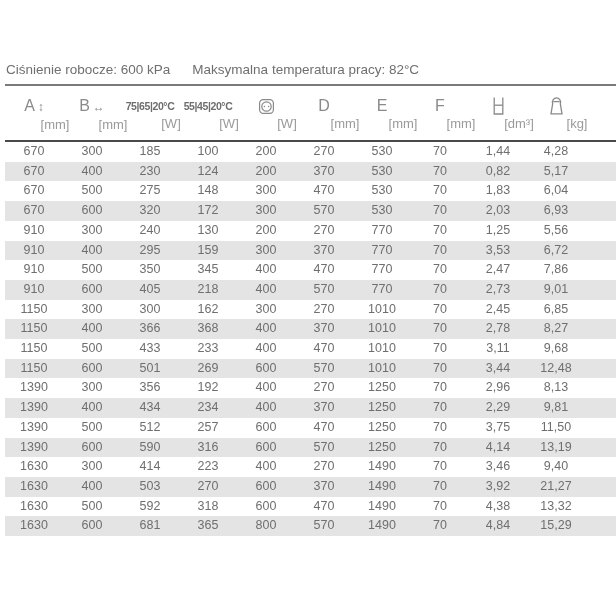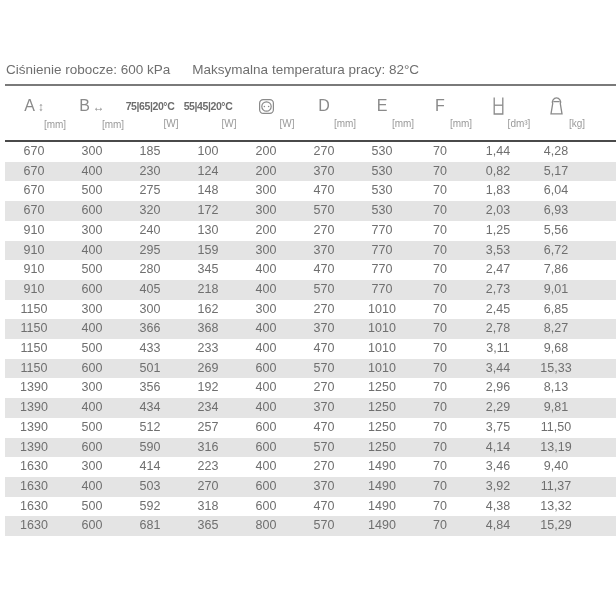--- a/index.html
+++ b/index.html
@@ -15,21 +15,21 @@
 
   table.spec-table { margin-left:5px; width:611px; border-collapse:collapse; table-layout:fixed; }
   thead tr { height:55px; border-bottom:2px solid #4a4a4a; }
   thead th { vertical-align:middle; font-weight:normal; padding:0; }
   .hwrap { display:flex; flex-direction:column; align-items:center; justify-content:center; gap:3px; }
   .hlabel { font-size:16px; color:#8a8a8a; line-height:18px; white-space:nowrap; }
   .hlabel .harrow { font-size:12px; margin-left:3px; color:#8a8a8a; }
   .hsmall { font-size:10.5px; color:#6d6d6d; letter-spacing:-0.4px; font-weight:bold; line-height:18px; }
   .hicon { height:18px; display:flex; align-items:center; justify-content:center; }
   .hicon svg { display:block; }
-  .hunit { font-size:10px; color:#9a9a9a; line-height:11px;margin-left:42px; }
+  .hunit { font-size:13px; color:#9a9a9a; line-height:11px;margin-left:42px; }
 
   tbody tr { height:16px; }
   tbody tr:nth-child(even) { background:#e4e4e4; }
   tbody td { font-size:12.5px; color:#6f6f6f; text-align:center; padding:0; line-height:19.7px; white-space:nowrap; }
   tr.section-row { height:21px; background:#ffffff; }
   tr.section-row td { text-align:left; padding-left:12px; font-size:13px; color:#585858; line-height:21px; }
 </style>
 </head>
 <body>
 
@@ -212,21 +212,21 @@
           <td>370</td>
           <td>770</td>
           <td>70</td>
           <td>3,53</td>
           <td>6,72</td>
           <td></td>
         </tr>
         <tr>
           <td>910</td>
           <td>500</td>
-          <td>280</td>
+          <td>350</td>
           <td>345</td>
           <td>400</td>
           <td>470</td>
           <td>770</td>
           <td>70</td>
           <td>2,47</td>
           <td>7,86</td>
           <td></td>
         </tr>
         <tr>
@@ -284,21 +284,21 @@
         <tr>
           <td>1150</td>
           <td>600</td>
           <td>501</td>
           <td>269</td>
           <td>600</td>
           <td>570</td>
           <td>1010</td>
           <td>70</td>
           <td>3,44</td>
-          <td>15,33</td>
+          <td>12,48</td>
           <td></td>
         </tr>
         <tr>
           <td>1390</td>
           <td>300</td>
           <td>356</td>
           <td>192</td>
           <td>400</td>
           <td>270</td>
           <td>1250</td>
@@ -362,21 +362,21 @@
         <tr>
           <td>1630</td>
           <td>400</td>
           <td>503</td>
           <td>270</td>
           <td>600</td>
           <td>370</td>
           <td>1490</td>
           <td>70</td>
           <td>3,92</td>
-          <td>11,37</td>
+          <td>21,27</td>
           <td></td>
         </tr>
         <tr>
           <td>1630</td>
           <td>500</td>
           <td>592</td>
           <td>318</td>
           <td>600</td>
           <td>470</td>
           <td>1490</td>

